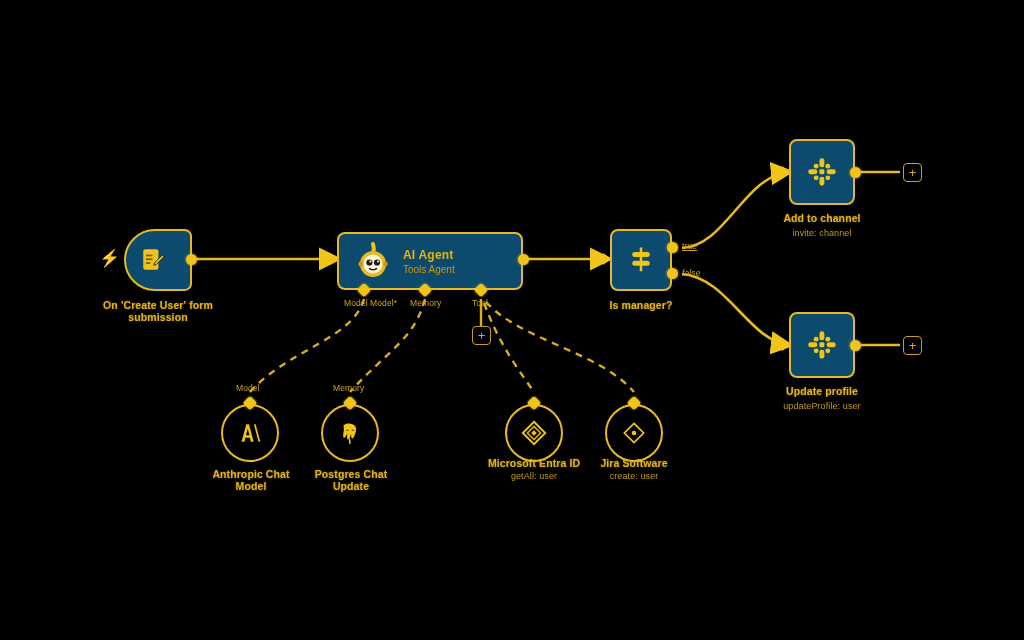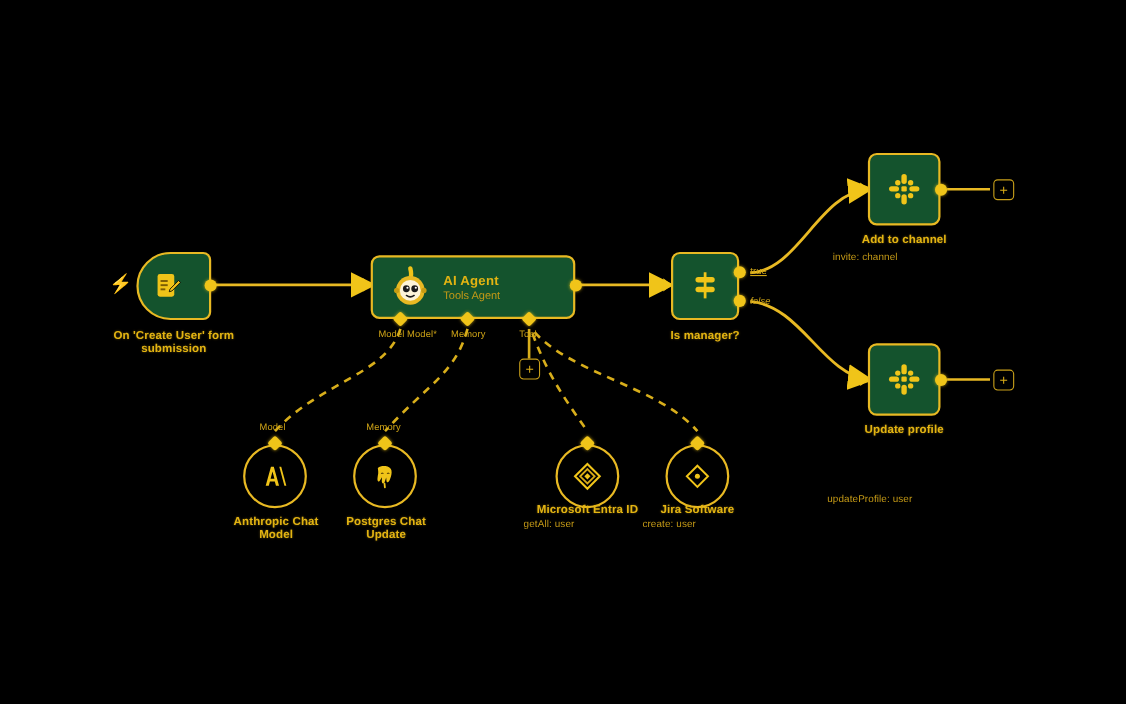--- a/index.html
+++ b/index.html
@@ -15,42 +15,42 @@
     background: #000000;
   }
   #edges { position: absolute; left: 0; top: 0; width: 1024px; height: 640px; }
 
   
   .node { position: absolute; }
   .box {
     position: absolute;
     border: 2px solid #e8b923;
     border-radius: 8px;
-    background: #14532d;
+    background: #0c4a6e;
     box-sizing: border-box;
     display: flex; align-items: center;
   }
   .box.trigger {
     border-radius: 34px 8px 8px 34px;
   }
   .box.square { justify-content: center; }
 
   .label {
     position: absolute;
     text-align: center;
     color: #e3b412;
     font-size: 10.5px;
     font-weight: bold;
     line-height: 12px;
     letter-spacing: .1px;
     text-shadow: 0 0 2px rgba(232,185,35,.45);
   }
   .sublabel {
     position: absolute;
-    text-align: left;
+    text-align: center;
     color: #c59a16;
     font-size: 9px;
     line-height: 11px;
     letter-spacing: .1px;
   }
 
   
   .port {
     position: absolute;
     width: 11px; height: 11px;
@@ -234,21 +234,21 @@
         <rect x="8.2" y="8.2" width="4.6" height="4.6" rx="2.3" fill="#f0c419"></rect>
         <rect x="19.2" y="8.2" width="4.6" height="4.6" rx="2.3" fill="#f0c419"></rect>
         <rect x="8.2" y="19.2" width="4.6" height="4.6" rx="2.3" fill="#f0c419"></rect>
         <rect x="19.2" y="19.2" width="4.6" height="4.6" rx="2.3" fill="#f0c419"></rect>
       </svg>
     </div>
     <div class="arrowin" style="left:782px; top:339px;"></div>
     <div class="port" style="left:850px; top:340px;"></div>
     <div class="plusbtn" style="left:903px; top:336px;">+</div>
     <div class="label" style="left:757px; top:385px; width:130px;">Update profile</div>
-    <div class="sublabel" style="left:752px; top:401px; width:140px;margin-top:47px;">updateProfile: user</div>
+    <div class="sublabel" style="left:752px; top:401px; width:140px;">updateProfile: user</div>
   </div>
 
   <div class="node">
     <div class="circle" style="left:221px; top:404px;">
       <svg class="icon" width="26" height="26" viewBox="0 0 24 24">
         <path d="M8.6 4 L4.2 20 h2.6 l.95-3.6h4.1L12.8 20h2.6L11 4z M8.3 14 l1.6-6 1.6 6z" fill="#f0c419"></path>
         <path d="M15.6 4 L19.9 20 h1.6 L17.2 4z" fill="#f0c419"></path>
       </svg>
     </div>
     <div class="port dia" style="left:245px; top:398px;"></div>

